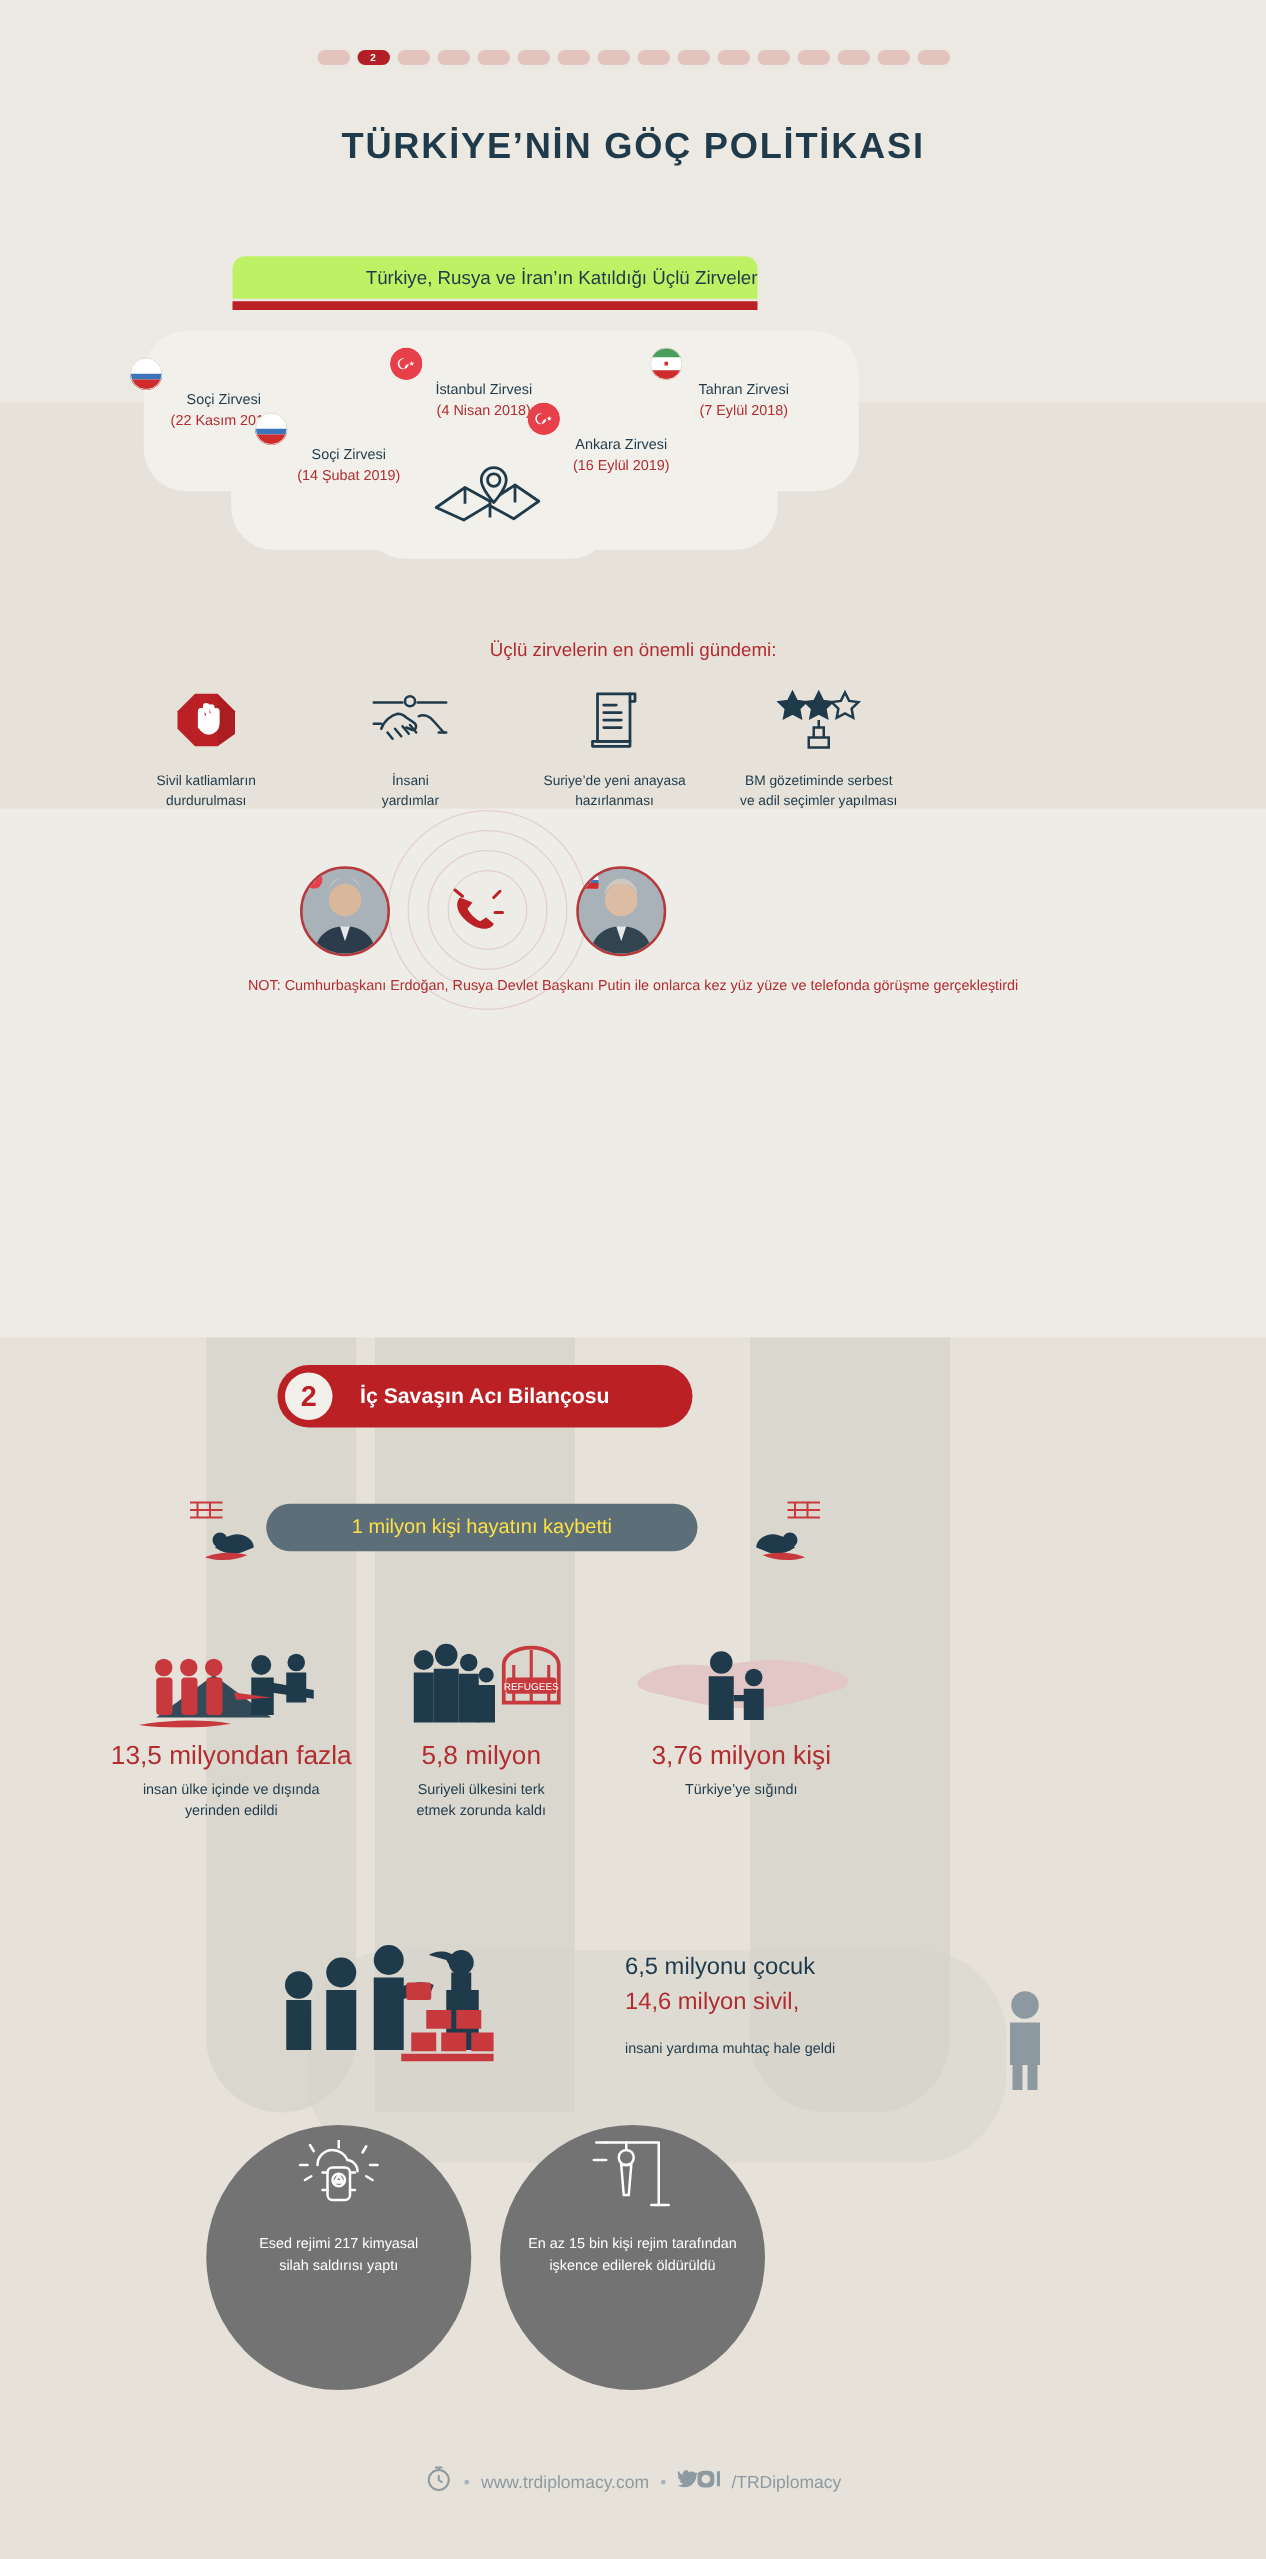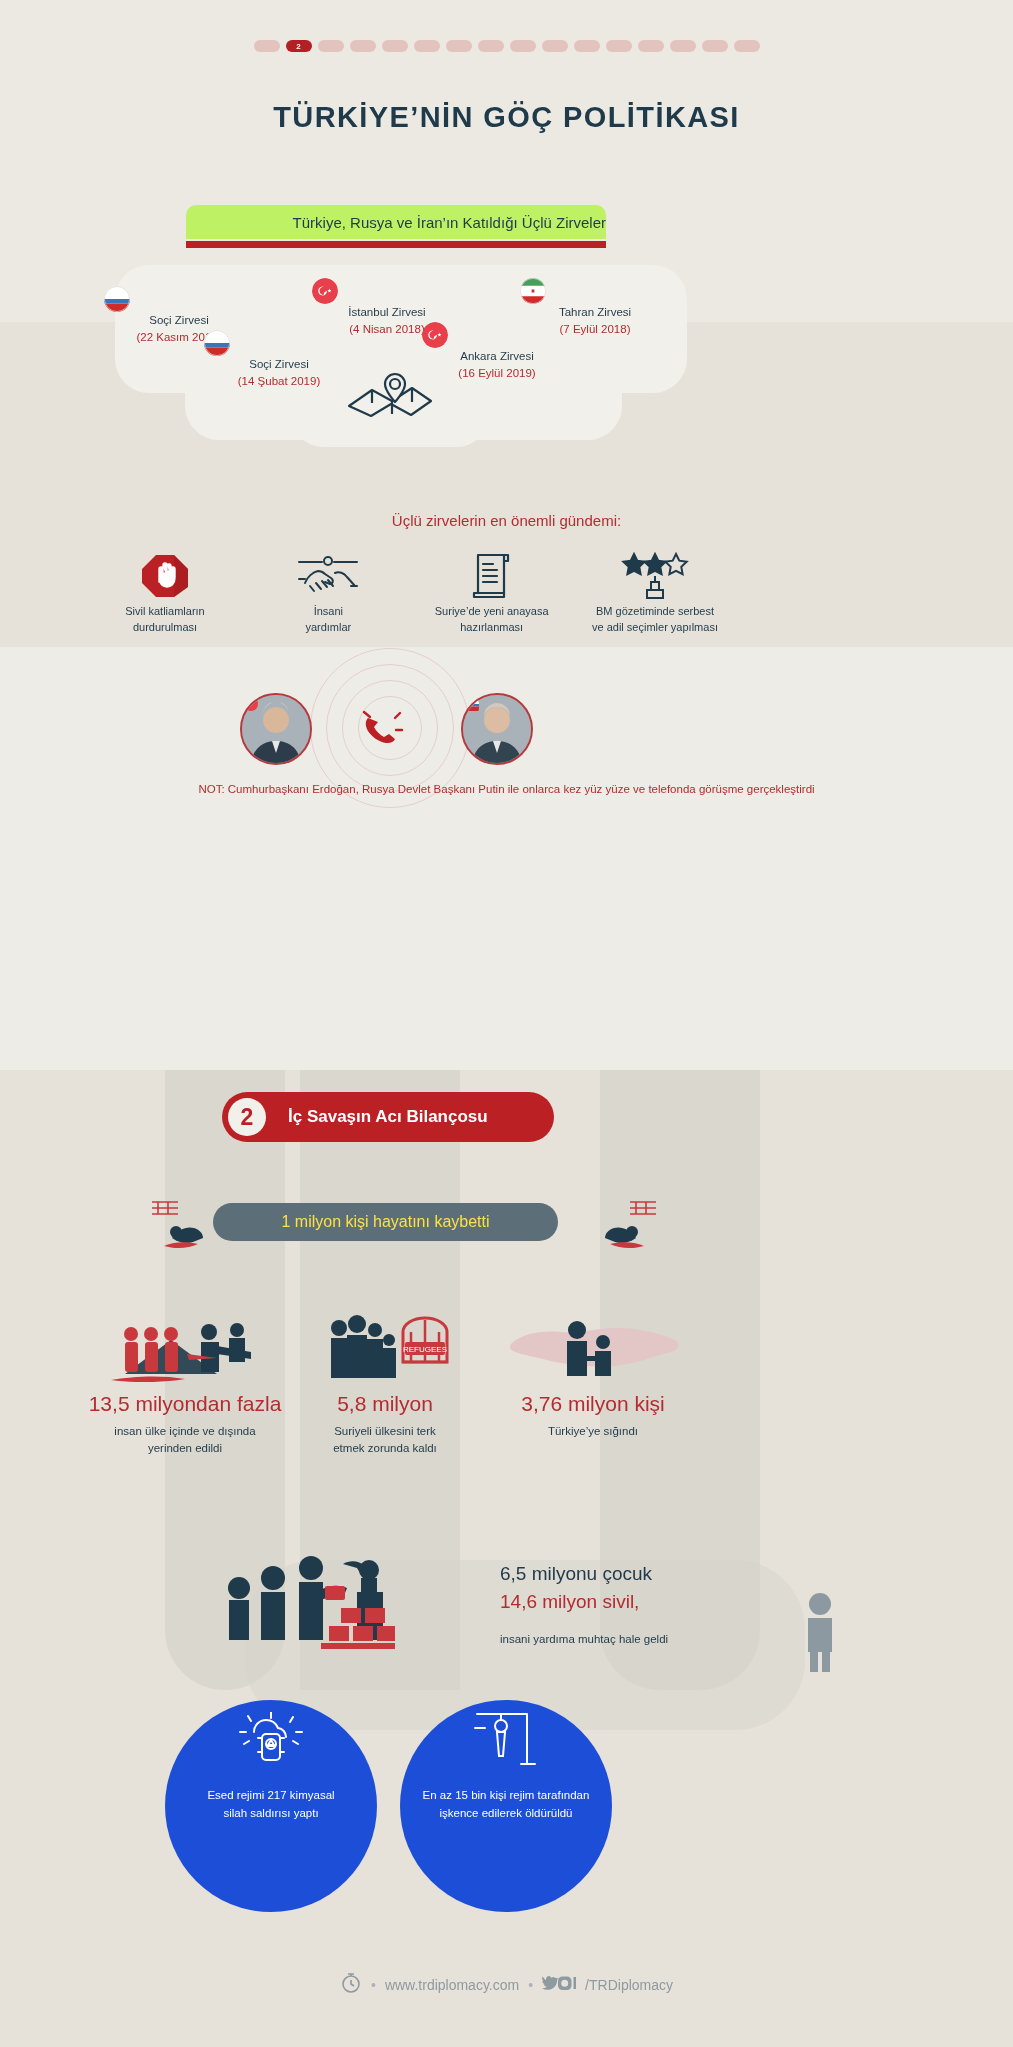--- a/index.html
+++ b/index.html
@@ -90,21 +90,21 @@
     position: absolute; top: 512px; width: 1013px; text-align: center;
     font-size: 15px; color: #b22c30;
   }
   .agenda-row {
     position: absolute; top: 548px; left: 90px; width: 640px;
     display: flex; justify-content: space-between;
   }
   .agenda-item { width: 150px; text-align: center; }
   .agenda-item .ic { height: 56px; display: flex; align-items: center; justify-content: center; }
   .agenda-item .lb {
-    font-size: 11px; line-height: 1.45; color: #1f3a4a;
+    margin-top: 14px; font-size: 11px; line-height: 1.45; color: #1f3a4a;
   }
 
   
   .portrait {
     position: absolute; width: 72px; height: 72px; border-radius: 50%;
     border: 2px solid #b8383c; overflow: hidden; background: #8c9aa3;
   }
   .rings { position: absolute; top: 648px; left: 310px; width: 160px; height: 160px; }
   .ring { position: absolute; border: 1px solid #e3cfcd; border-radius: 50%; }
 
@@ -139,21 +139,21 @@
 
   
   .children { position: absolute; top: 1563px; left: 500px; width: 300px; }
   .children .l1 { font-size: 19px; color: #1f3a4a; }
   .children .l2 { font-size: 19px; color: #b22c30; margin-top: 6px; }
   .children .l3 { font-size: 11.5px; color: #1f3a4a; margin-top: 20px; }
 
   
   .circ {
     position: absolute; width: 212px; height: 212px; border-radius: 50%;
-    background: #1d4ed8; color: #fff; text-align: center;
+    background: #737373; color: #fff; text-align: center;
   }
   .circ .ic { height: 70px; display:flex; align-items:flex-end; justify-content:center; padding-top: 34px; }
   .circ .t { font-size: 11.5px; line-height: 1.6; padding: 16px 22px 0; }
 
   
   .footer {
     position: absolute; top: 1972px; width: 1013px;
     display: flex; align-items: center; justify-content: center; gap: 9px;
     font-size: 14px; color: #8e9aa1;
   }

